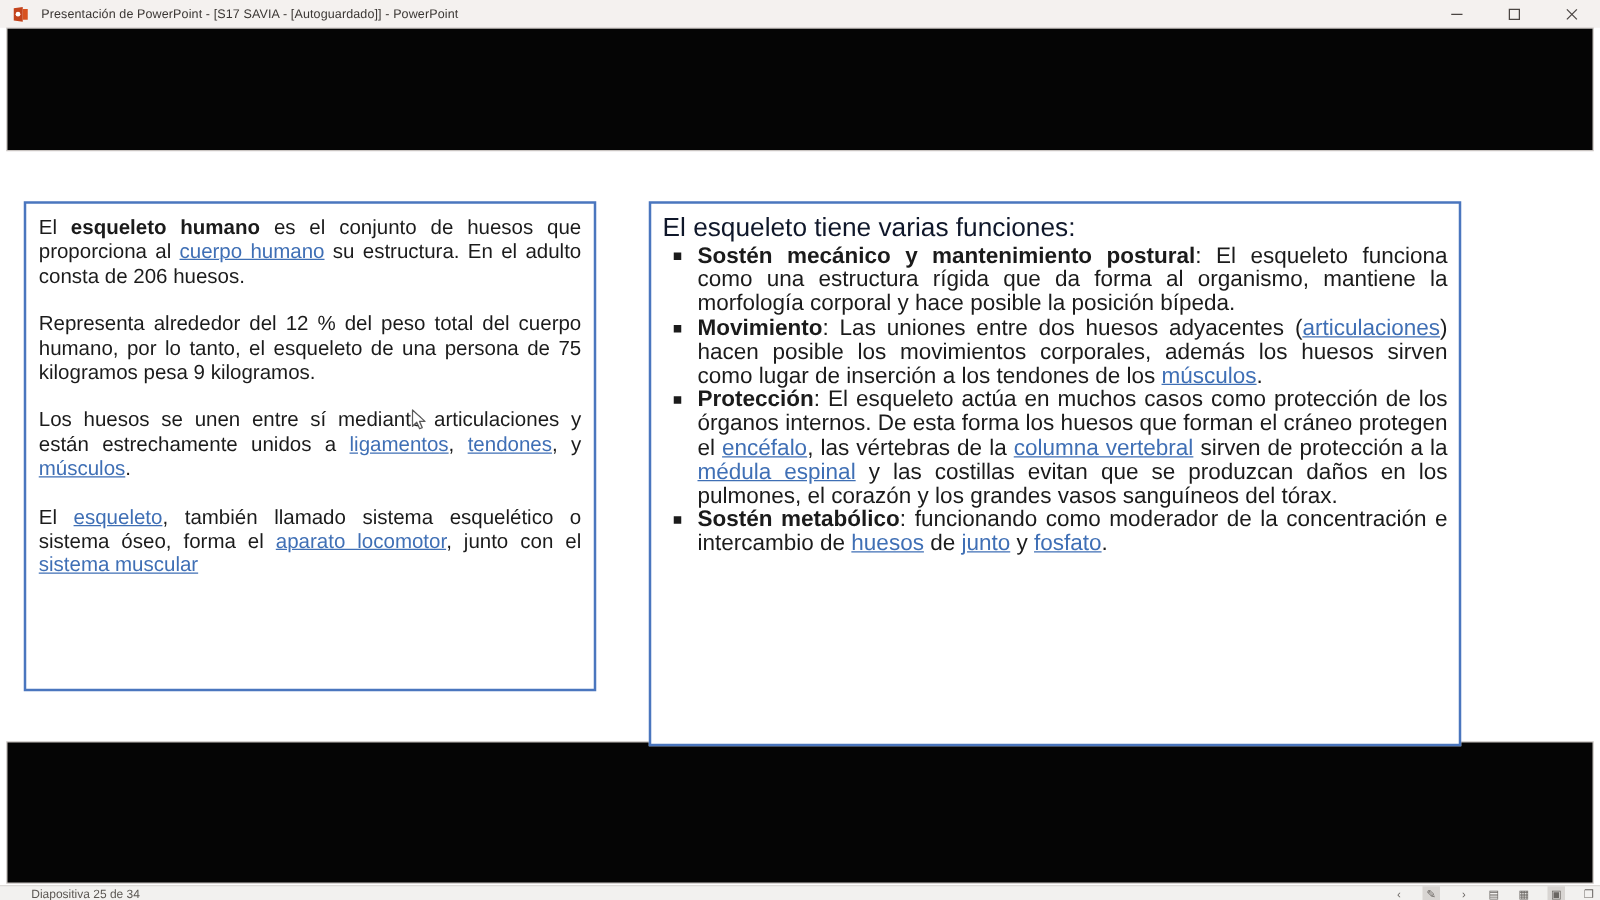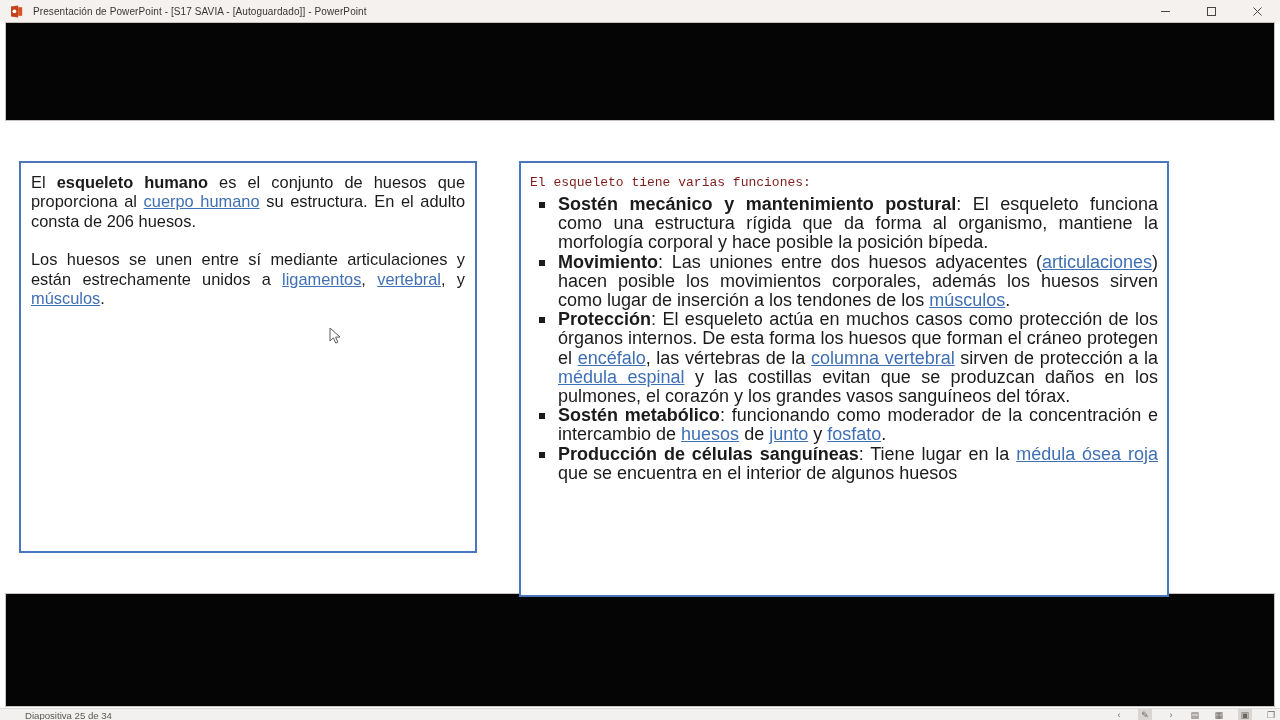--- a/index.html
+++ b/index.html
@@ -115,25 +115,25 @@
   .para:last-child { margin-bottom: 0; }
   .para b { font-weight: bold; }
 
   .lnk {
     color: #3f6fb5;
     text-decoration: underline;
     text-underline-offset: 1px;
   }
 
   .intro-line {
-    font-size: 13px;
+    font-size: 21px;
     line-height: 19px;
-    color: #7f1d1d;
+    color: #0f172a;
     margin: 0 0 3px 0;
-    font-family: Liberation Mono, monospace;
+    font-family: Liberation Sans, sans-serif;
   }
 
   ul.funcs {
     list-style: none;
     margin: 0;
     padding: 0;
   }
   ul.funcs li {
     position: relative;
     padding-left: 28px;
@@ -240,23 +240,25 @@
 
   <div class="slide-viewport">
 
     <div class="band-top"></div>
     <div class="band-bottom"></div>
 
     <div class="textbox left">
 
       <p class="para"><span>El </span><b>esqueleto humano</b><span> es el conjunto de huesos que proporciona al </span><a class="lnk" href="#">cuerpo humano</a><span> su estructura. En el adulto consta de 206 huesos.</span></p>
 
-
-      <p class="para"><span>Los huesos se unen entre sí mediante articulaciones y están estrechamente unidos a </span><a class="lnk" href="#">ligamentos</a><span>, </span><a class="lnk" href="#">vertebral</a><span>, y </span><a class="lnk" href="#">músculos</a><span>.</span></p>
-
+      <p class="para">Representa alrededor del 12 % del peso total del cuerpo humano, por lo tanto, el esqueleto de una persona de 75 kilogramos pesa 9 kilogramos.</p>
+
+      <p class="para"><span>Los huesos se unen entre sí mediante articulaciones y están estrechamente unidos a </span><a class="lnk" href="#">ligamentos</a><span>, </span><a class="lnk" href="#">tendones</a><span>, y </span><a class="lnk" href="#">músculos</a><span>.</span></p>
+
+      <p class="para"><span>El </span><a class="lnk" href="#">esqueleto</a><span>, también llamado sistema esquelético o sistema óseo, forma el </span><a class="lnk" href="#">aparato locomotor</a><span>, junto con el </span><a class="lnk" href="#">sistema muscular</a></p>
 
     </div>
 
     <div class="textbox right">
 
       <p class="intro-line">El esqueleto tiene varias funciones:</p>
 
       <ul class="funcs">
 
         <li>
@@ -268,23 +270,20 @@
         </li>
 
         <li>
           <span class="bullet"></span><b>Protección</b><span>: </span><span>El esqueleto actúa en muchos casos como protección de los órganos internos. De esta forma los huesos que forman el cráneo protegen el </span><a class="lnk" href="#">encéfalo</a><span>, las vértebras de la </span><a class="lnk" href="#">columna vertebral</a><span> sirven de protección a la </span><a class="lnk" href="#">médula espinal</a><span> y las costillas evitan que se produzcan daños en los pulmones, el corazón y los grandes vasos sanguíneos del tórax.</span>
         </li>
 
         <li>
           <span class="bullet"></span><b>Sostén metabólico</b><span>: </span><span>funcionando como moderador de la concentración e intercambio de </span><a class="lnk" href="#">huesos</a><span> de </span><a class="lnk" href="#">junto</a><span> y </span><a class="lnk" href="#">fosfato</a><span>.</span>
         </li>
 
-        <li>
-          <span class="bullet"></span><b>Producción de células sanguíneas</b><span>: </span><span>Tiene lugar en la </span><a class="lnk" href="#">médula ósea roja</a><span> que se encuentra en el interior de algunos huesos</span>
-        </li>
 
       </ul>
     </div>
 
     <span class="cursor">
       <svg width="14" height="18" viewBox="0 0 14 18">
         <path d="M1 1 L1 14 L4.4 10.8 L6.7 16 L8.8 15.1 L6.6 10.1 L11 10.1 Z" fill="#ffffff" stroke="#5a5a5a" stroke-width="1" stroke-linejoin="round"></path>
       </svg>
     </span>
 

